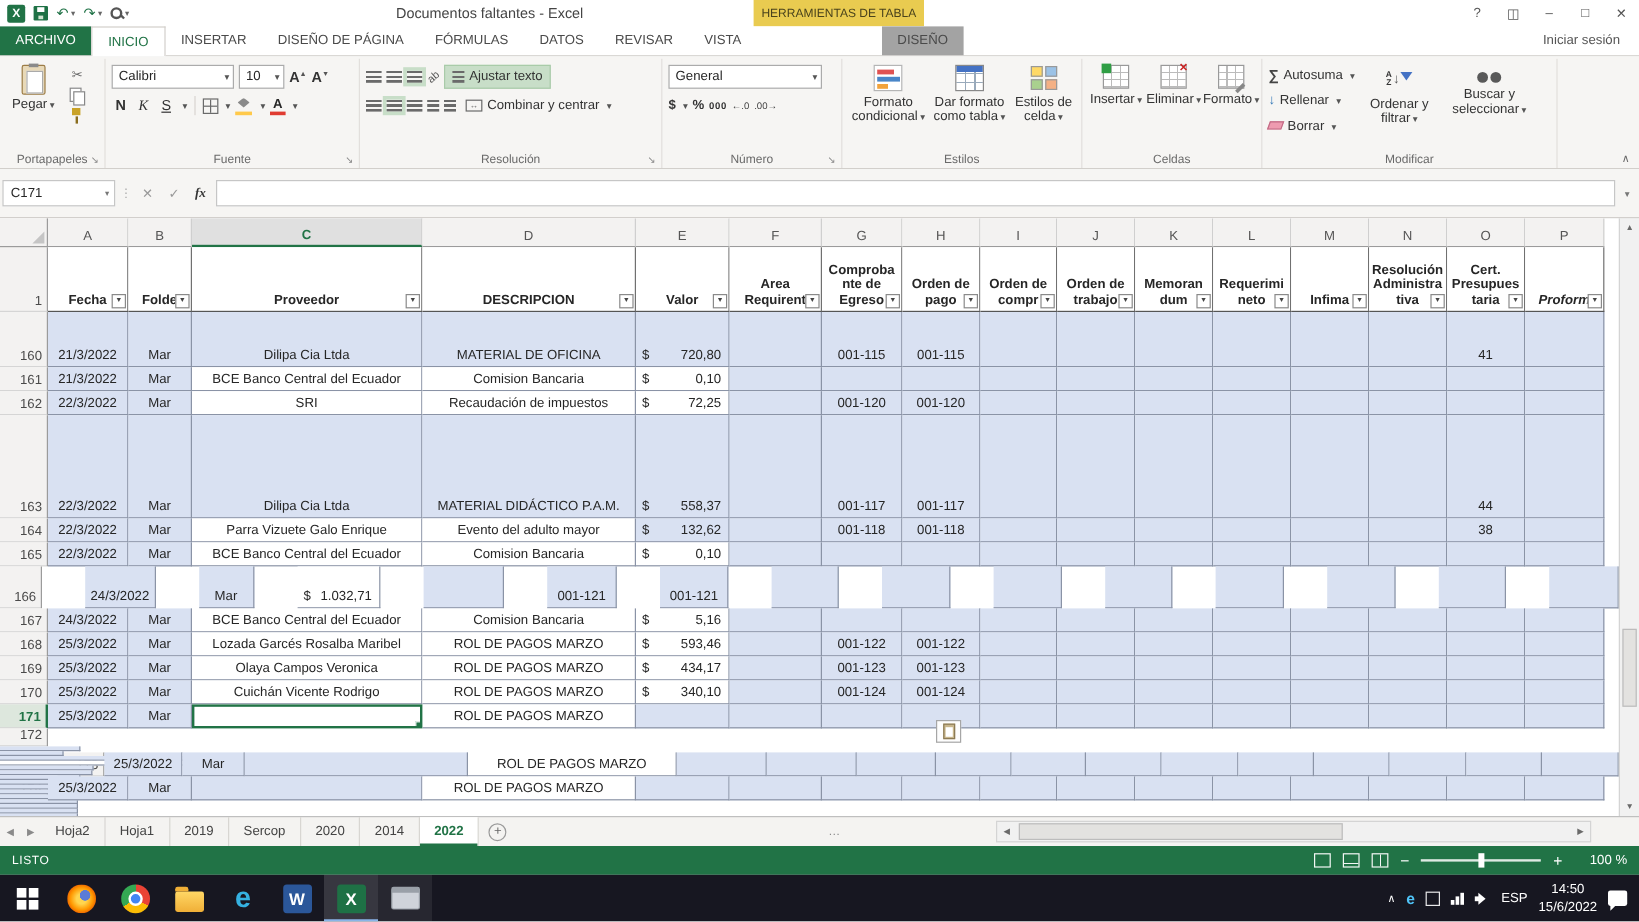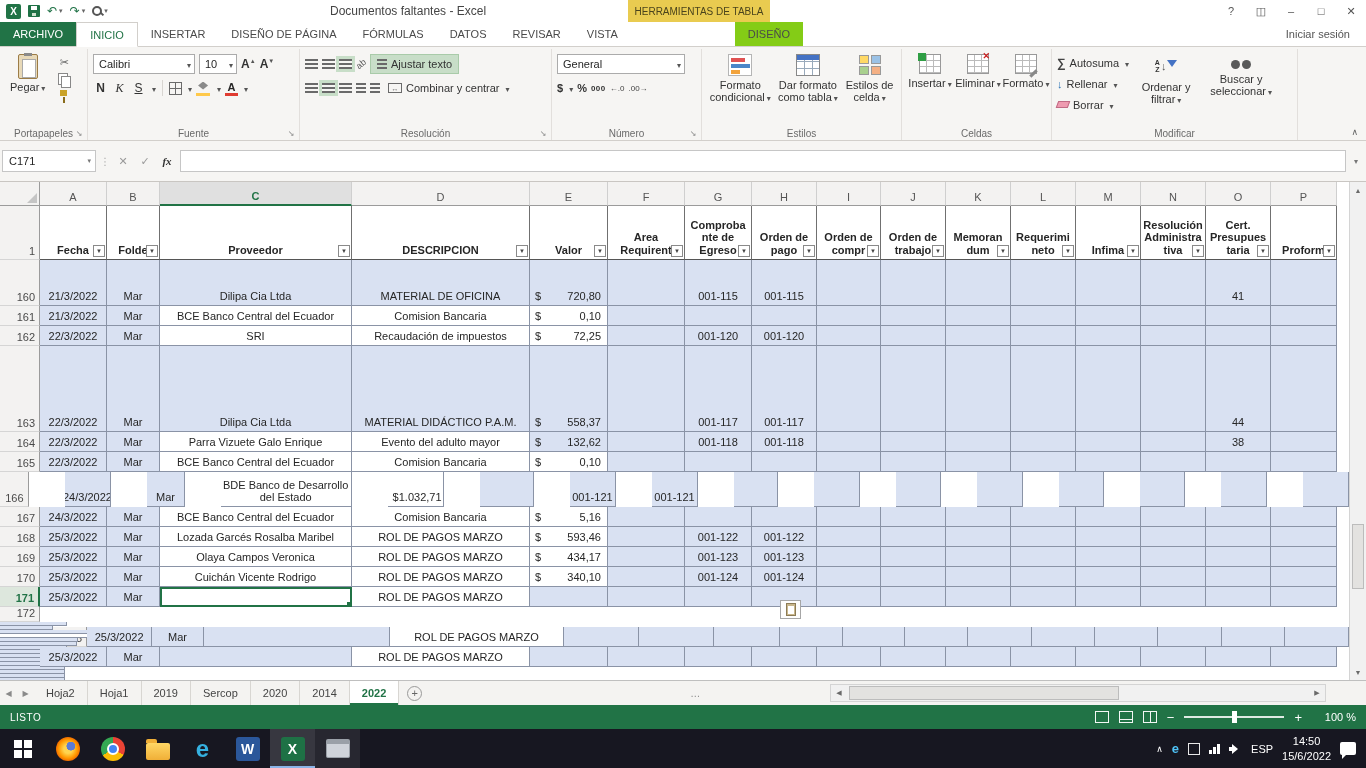--- a/index.html
+++ b/index.html
@@ -20,21 +20,21 @@
 .qmag::after{content:"";position:absolute;width:4px;height:2px;background:#555;right:-4px;bottom:-1px;transform:rotate(45deg);}
 #title{position:absolute;left:330px;top:4px;font-size:12px;color:#444;}
 #ctx{position:absolute;left:628px;top:0;width:142px;height:22px;background:#E9CB50;display:flex;align-items:center;justify-content:center;font-size:10px;color:#4a431c;}
 #winbtns{position:absolute;right:0;top:0;display:flex;height:22px;}
 #winbtns>div{width:30px;display:flex;align-items:center;justify-content:center;color:#555;font-size:11px;}
 
 #tabrow{position:absolute;top:22px;left:0;right:0;height:25px;background:#fff;border-bottom:1px solid #D2CFCB;display:flex;align-items:stretch;}
 .tab{display:flex;align-items:center;padding:0 13px;color:#4a4a4a;}
 .tab.archivo{background:var(--green);color:#fff;}
 .tab.active{color:var(--green);border:1px solid #D2CFCB;border-bottom:1px solid #fff;margin-bottom:-1px;background:#fff;}
-.tab.ctx{background:#84cc16;margin-left:104px;}
+.tab.ctx{background:#a3a3a3;margin-left:104px;}
 #signin{margin-left:auto;padding-right:16px;display:flex;align-items:center;color:#555;}
 
 #ribbon{position:absolute;top:47px;left:0;right:0;height:94px;background:#F6F5F3;border-bottom:1px solid #D2CFCB;display:flex;padding-top:2px;}
 .rg{position:relative;border-right:1px solid #E2DFDC;padding:3px 4px 15px 5px;}
 .gl{position:absolute;bottom:1px;left:0;right:0;text-align:center;font-size:10px;color:#6a6a6a;}
 .lau{position:absolute;bottom:2px;right:3px;font-size:8px;color:#888;width:10px;height:10px;display:flex;align-items:center;justify-content:center;}
 .row1,.row2{display:flex;align-items:center;gap:4px;height:24px;}
 .pastewrap{display:flex;gap:6px;height:100%;}
 .big{display:flex;flex-direction:column;align-items:center;gap:2px;padding:2px 5px;text-align:center;line-height:1.15;color:#333;}
 .icn-paste{width:20px;height:25px;background:#E8D9B8;border:1px solid #9C7C46;border-radius:2px;position:relative;}
@@ -507,21 +507,21 @@
 Administra
 tiva</span>
           <span class="fbtn">▼</span>
         </div>
         <div class="hcell" style="width: 65px;">
           <span class="htxt">Cert.
 Presupues
 taria</span>
           <span class="fbtn">▼</span>
         </div>
-        <div class="hcell" style="width: 66px;">
+        <div class="hcell" style="width: 66px; font-style: italic;">
           <span class="htxt">Proform</span>
           <span class="fbtn">▼</span>
         </div>
       </div>
       <div class="grow" style="height: 46px;">
         <div class="gut">160</div>
         <div class="dcell" style="width: 67px;">
           <span>21/3/2022</span>
         </div>
         <div class="dcell" style="width: 53px;">
@@ -721,23 +721,20 @@
         <div class="dcell" style="width: 65px;"></div>
         <div class="dcell" style="width: 66px;"></div>
       </div>
       <div class="grow" style="height: 35px; gap: 36px;">
         <div class="gut">166</div>
         <div class="dcell" style="width: 67px;">
           <span>24/3/2022</span>
         </div>
         <div class="dcell" style="width: 53px;">
           <span>Mar</span>
-        </div>
-        <div class="dcell white" style="width: 192px;">
-          <span>BDE Banco de Desarrollo del Estado</span>
         </div>
         <div class="dcell white money" style="width: 78px;">
           <span class="cur">$</span>
           <span class="amt">1.032,71</span>
         </div>
         <div class="dcell" style="width: 77px;"></div>
         <div class="dcell" style="width: 67px;">
           <span>001-121</span>
         </div>
         <div class="dcell" style="width: 65px;">

